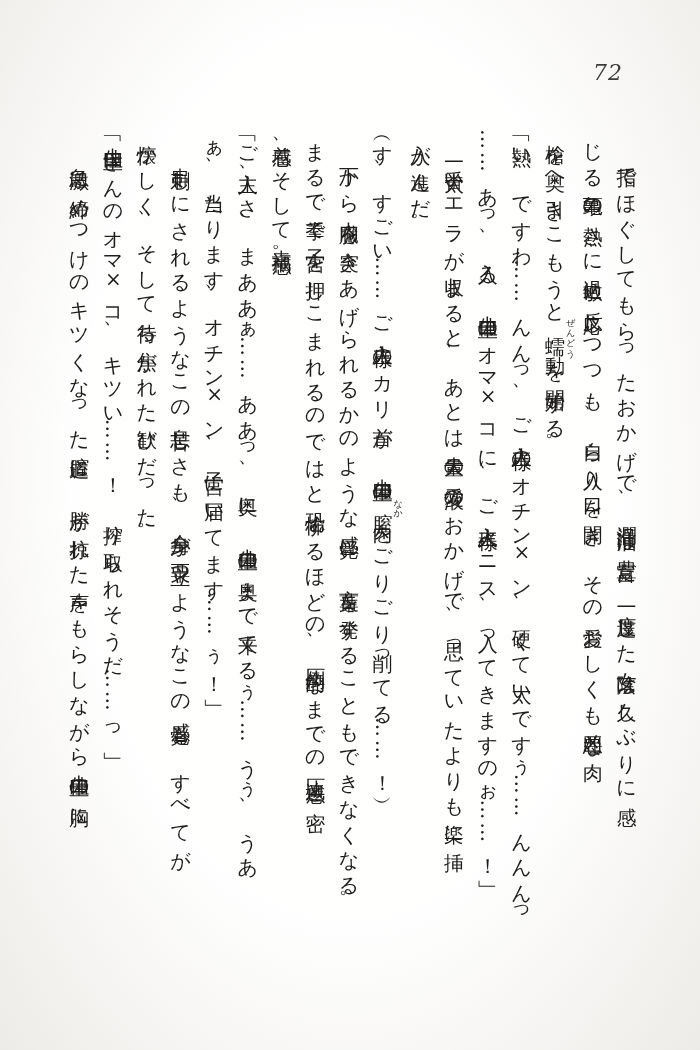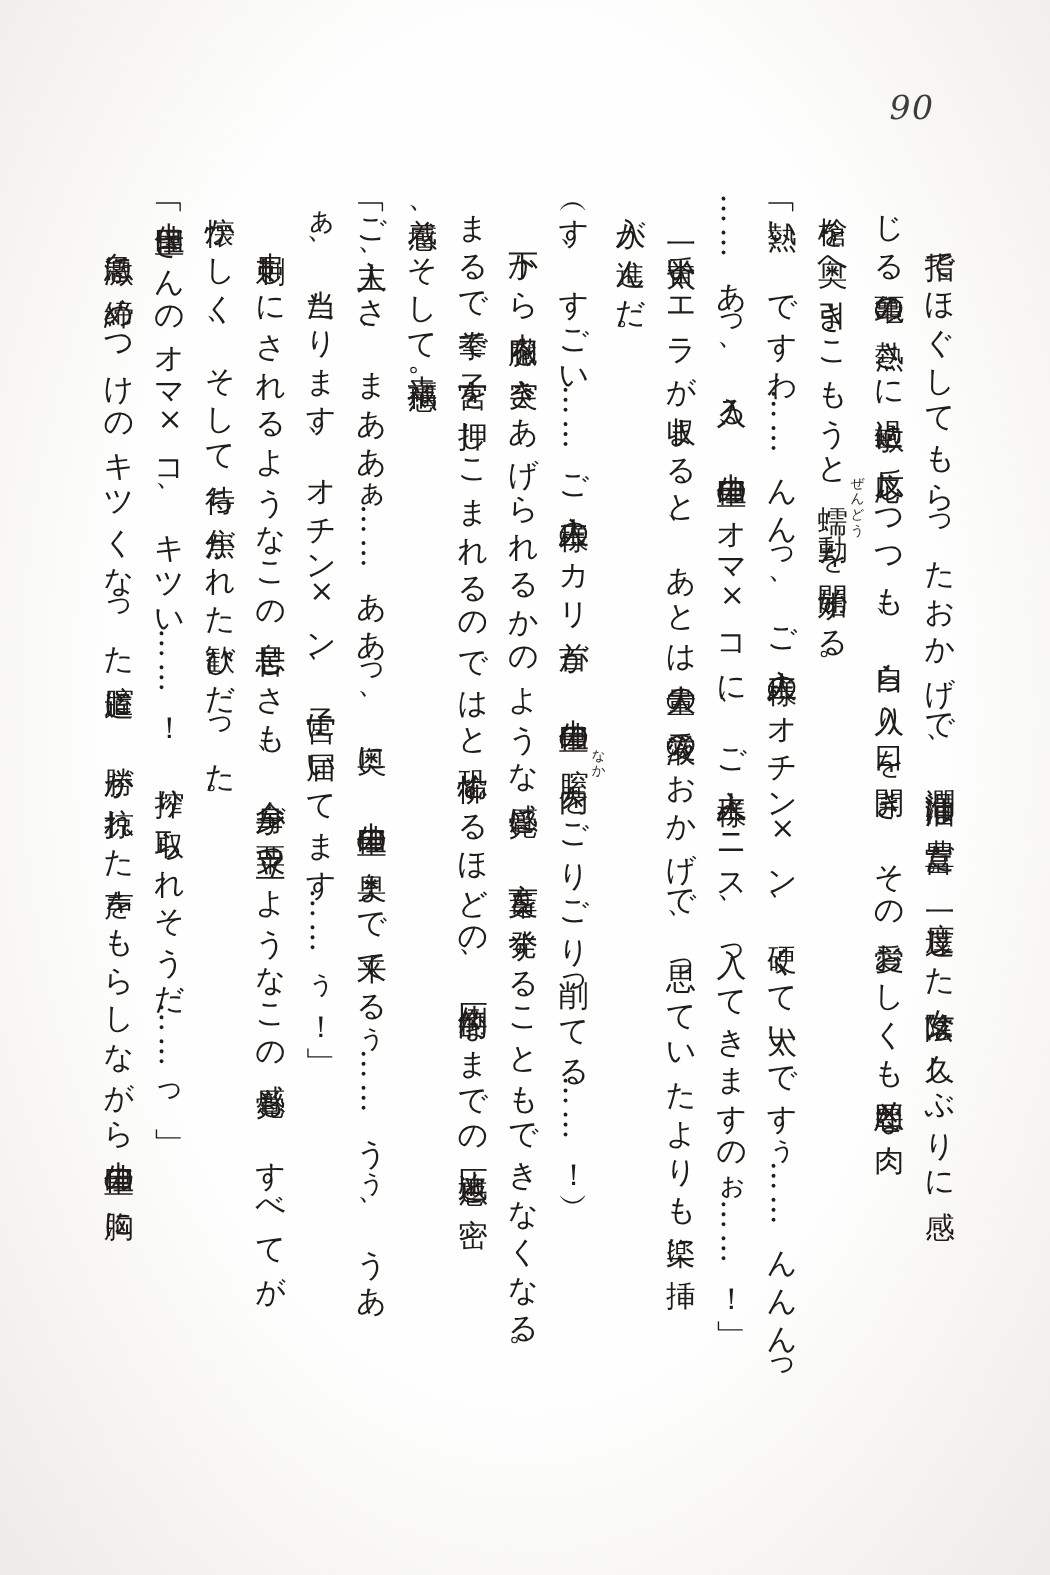--- a/index.html
+++ b/index.html
@@ -42,21 +42,21 @@
   ruby rt {
     font-size: 9px;
     letter-spacing: 0;
     color: #2a2a28;
   }
 </style>
 </head>
 <body>
 
 <div class="page">
-  <div class="pagenum">90</div>
+  <div class="pagenum">72</div>
   <div class="text-block">
       <p class="line indent">指でほぐしてもらったおかげで、潤滑油は豊富だ。一度達した女陰は久しぶりに感</p>
       <p class="line">じる亀頭の熱さに過敏に反応しつつも、自ら入り口を開き、その愛おしくも凶悪な肉</p>
       <p class="line">槍を奥へ引きこもうと<ruby>蠕動<rt>ぜんどう</rt></ruby>を開始する。</p>
       <p class="line">「熱い、ですわ……んんっ、ご主人様のオチン×ン、硬くて太いですぅ……んんんっ</p>
       <p class="line">……あっ、入る、由佳里のオマ×コに、ご主人様ペニス、入ってきますのぉ……！」</p>
       <p class="line indent">一番太いエラが収まると、あとは大量の愛液のおかげで、思っていたよりも楽に挿</p>
       <p class="line">入が進んだ。</p>
       <p class="line">（す、すごい……ご主人様のカリ首が、由佳里の<ruby>膣内<rt>なか</rt></ruby>をごりごり削ってる……！）</p>
       <p class="line indent">下から内臓を突きあげられるかのような感覚に、言葉を発することもできなくなる。</p>

